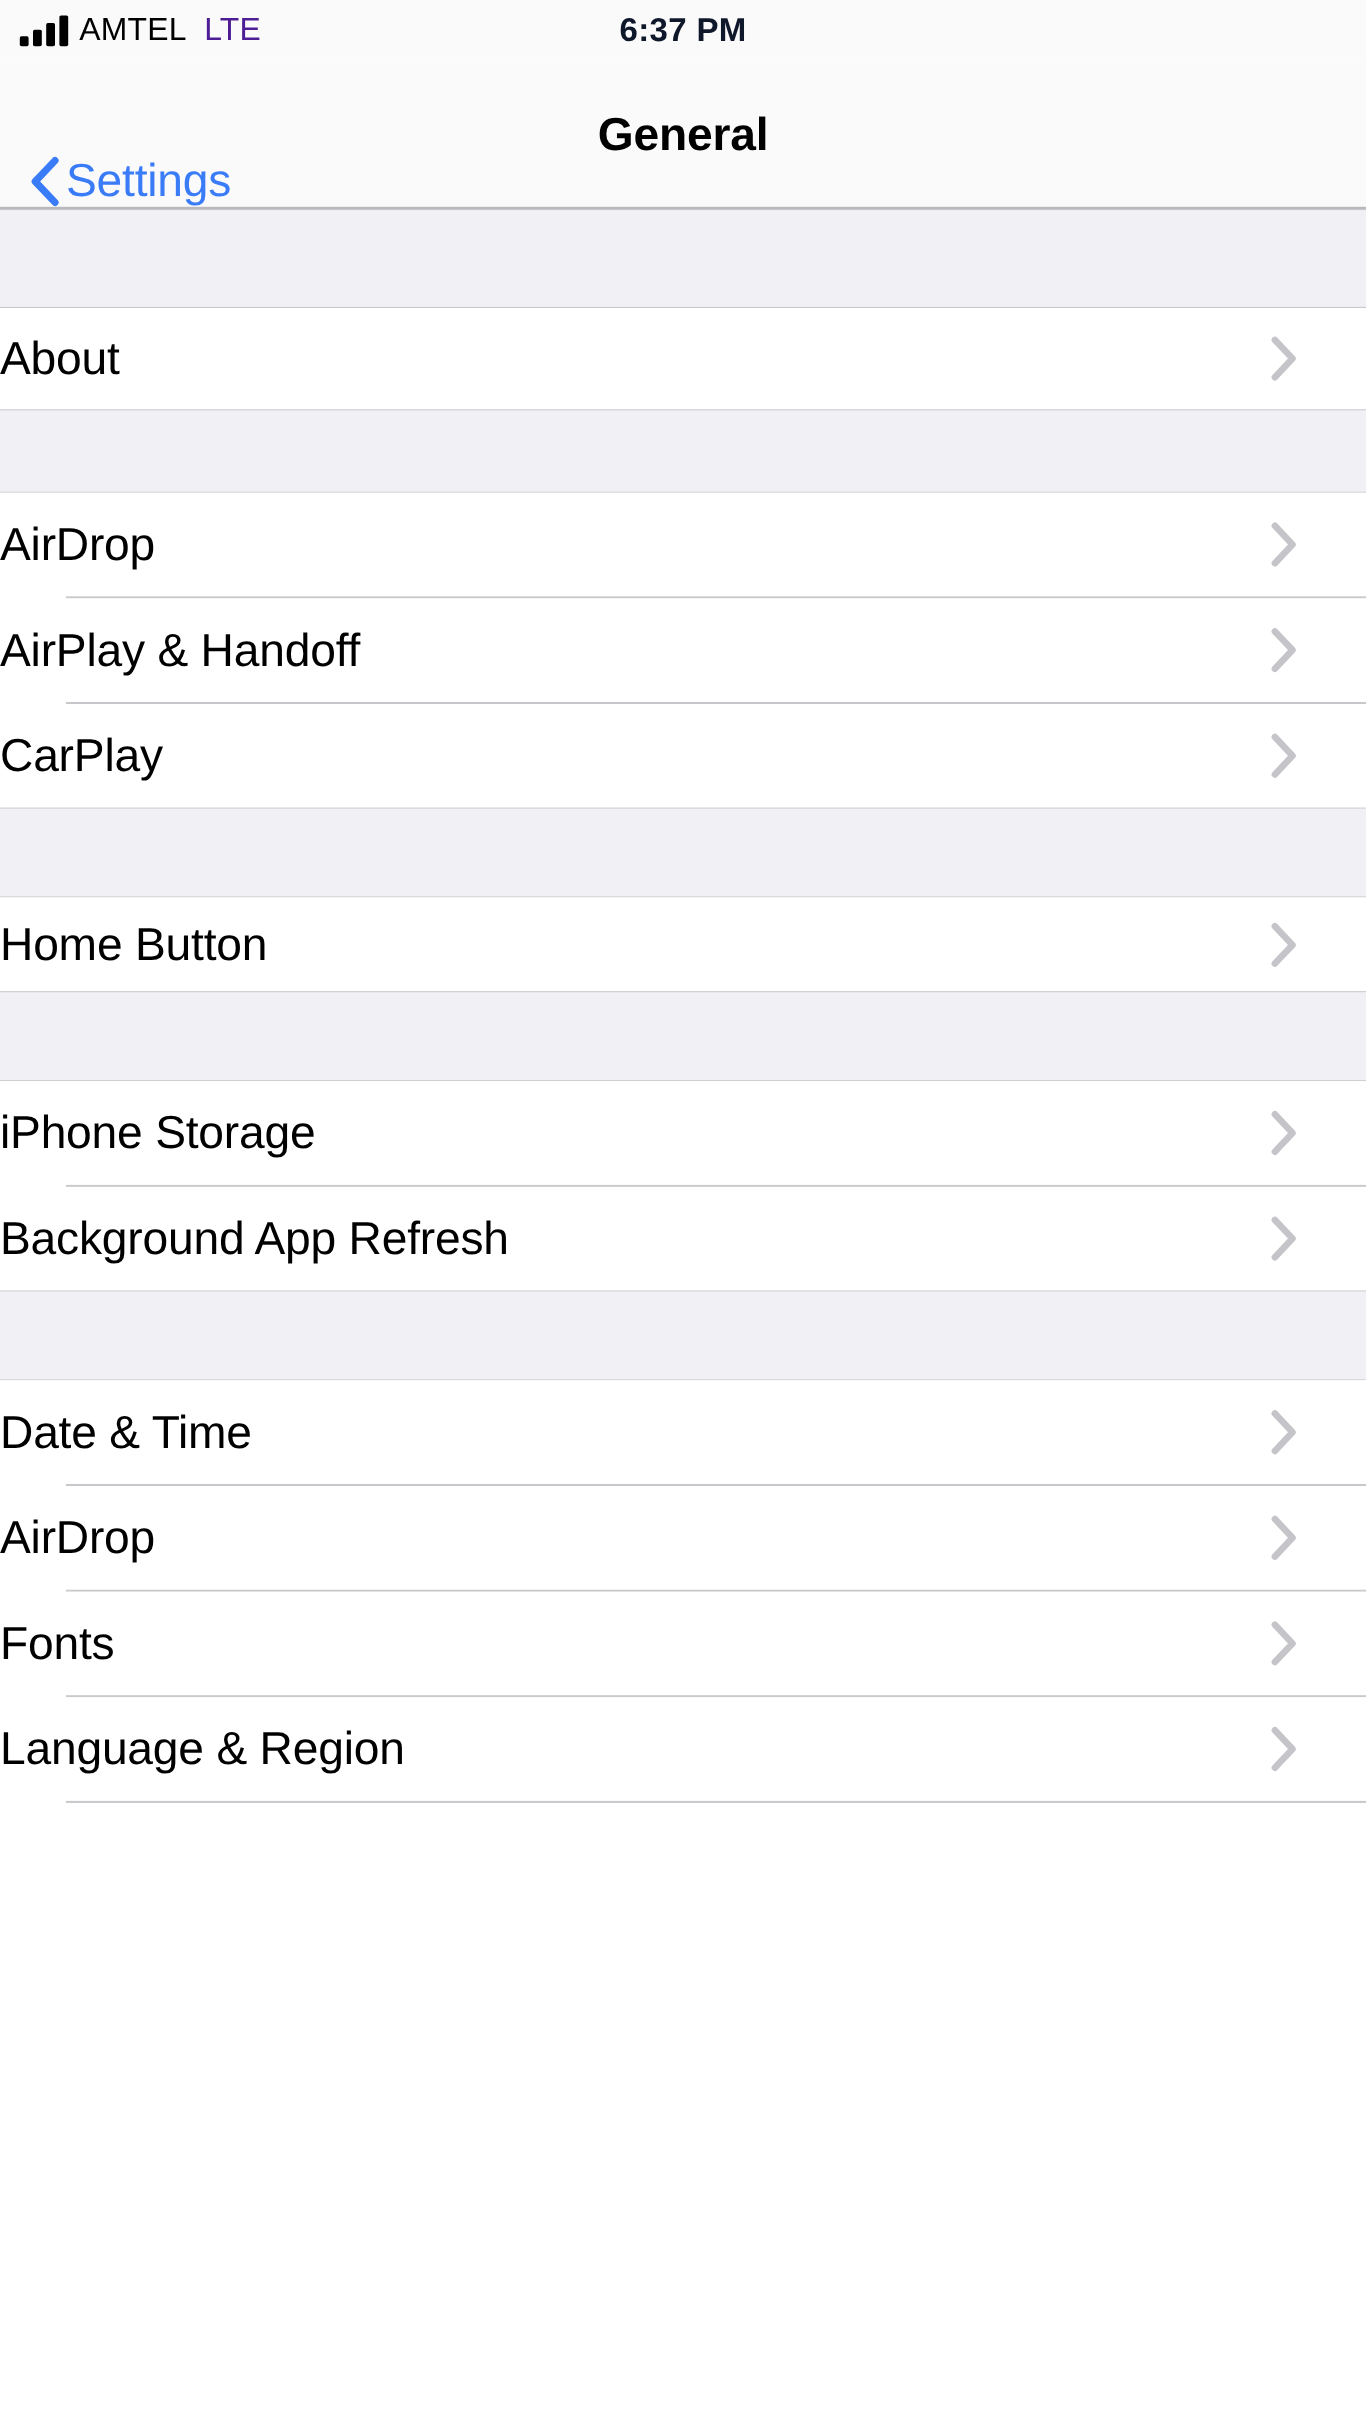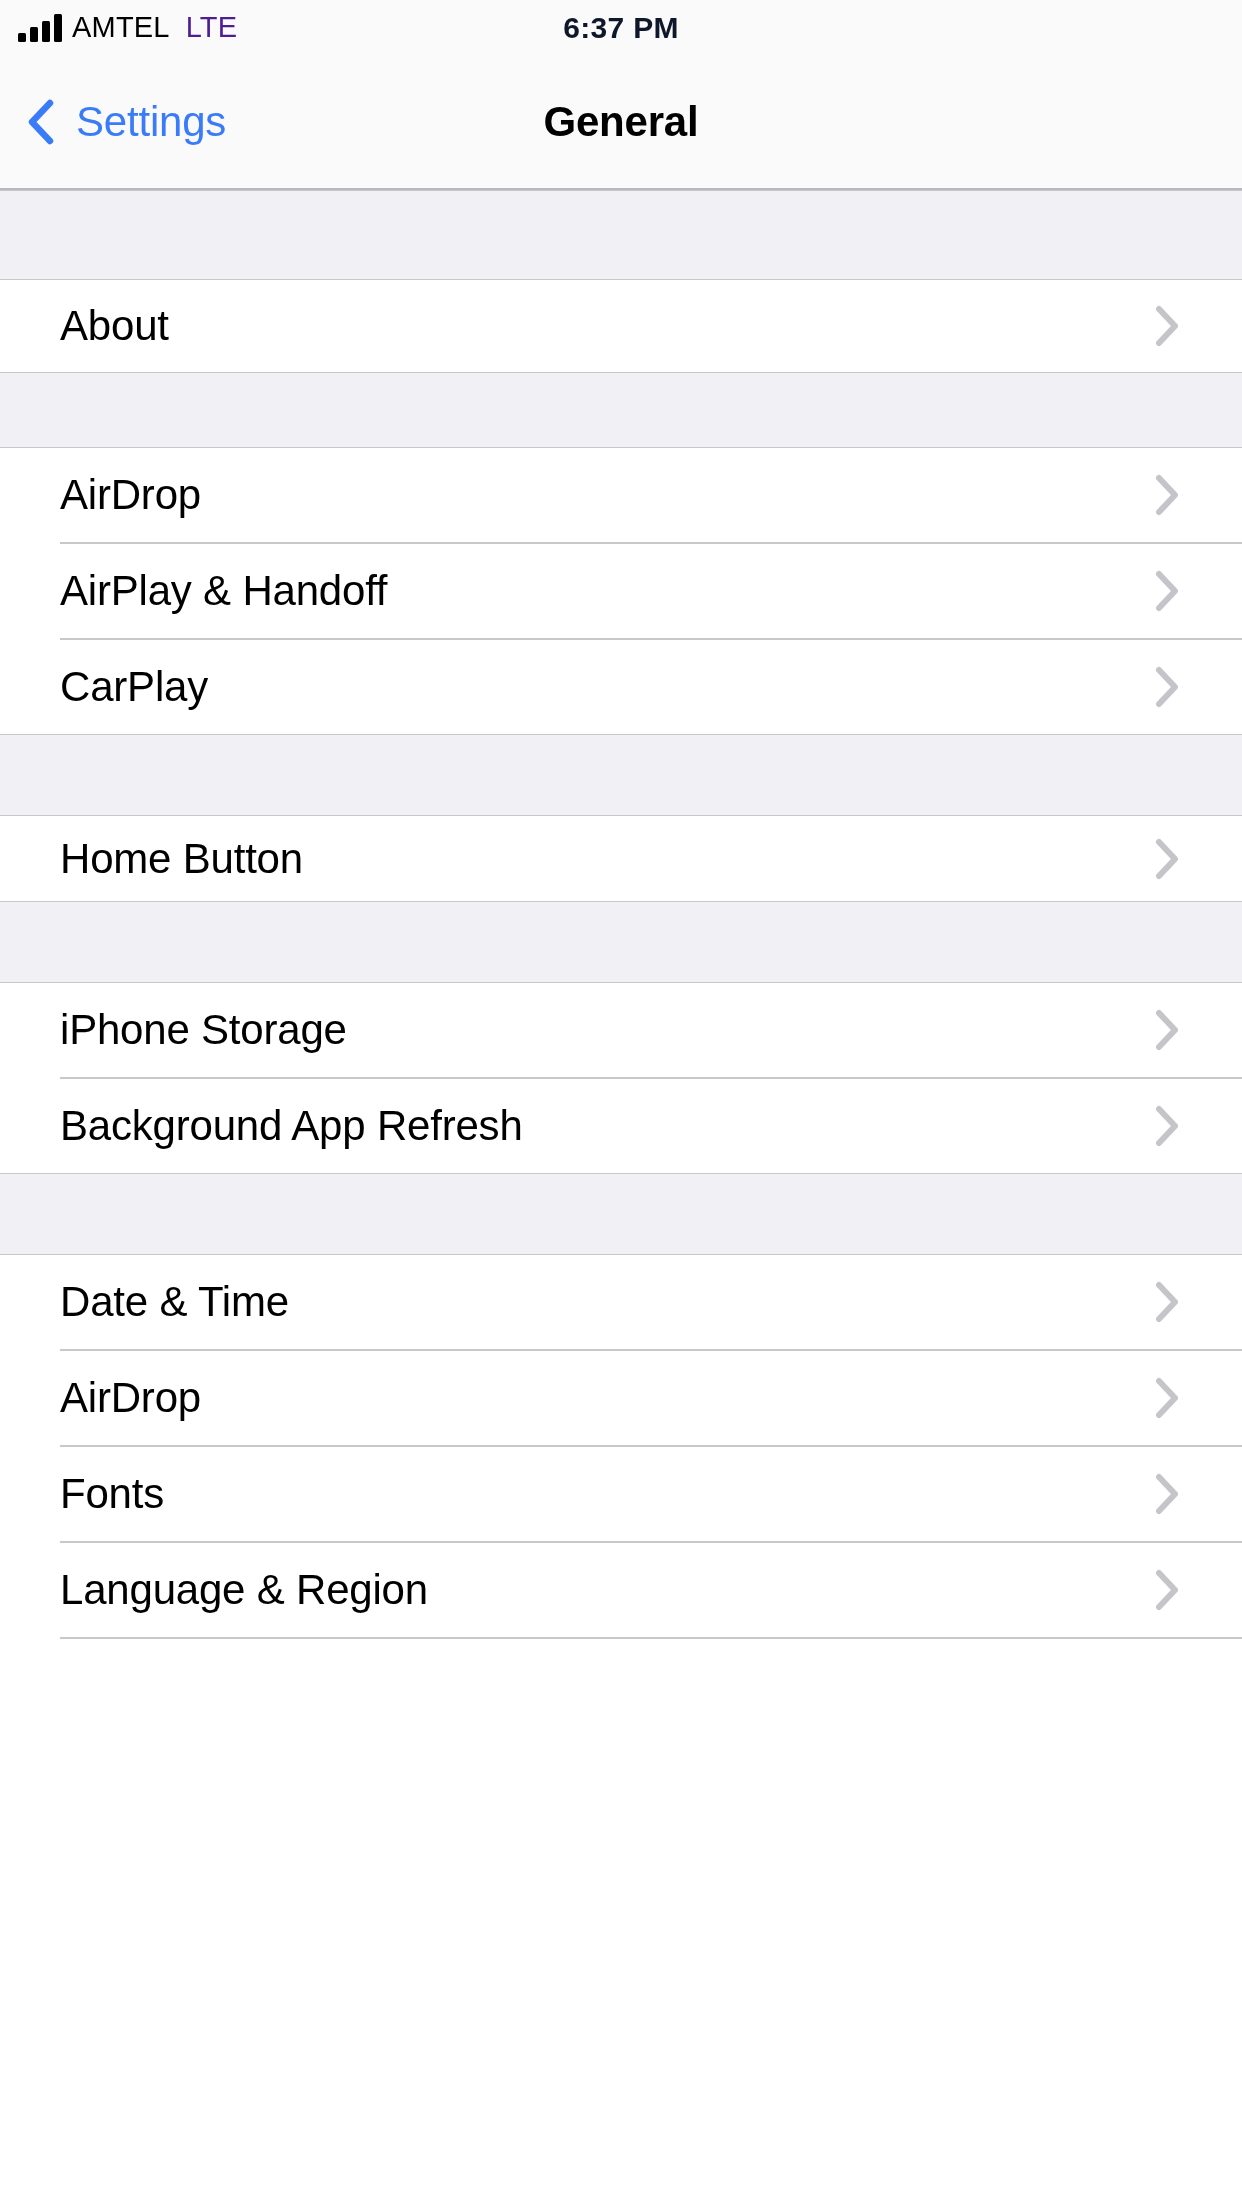--- a/index.html
+++ b/index.html
@@ -40,21 +40,21 @@
 
   
   .navbar {
     position:relative;
     height:135px;
     background:#fafafb;
     border-bottom:2px solid #b9b9bd;
   }
   .nav-back {
     position:absolute; left:26px; top:0; height:133px;
-    display:flex; align-items:center; gap:20px;
+    display:flex; align-items:flex-end; gap:4px;
     cursor:pointer;
   }
   .chev-back { width:30px; height:46px; flex:0 0 auto; }
   .nav-back-label { font-size:42px; color:#3a7bf7; letter-spacing:-0.2px; }
   .nav-title {
     position:absolute; left:0; right:0; top:0; height:133px;
     display:flex; align-items:center; justify-content:center;
     font-size:42px; font-weight:bold; color:#000; letter-spacing:-0.2px;text-align:center;
   }
 
@@ -68,21 +68,20 @@
   .group { background:#ffffff; }
   .row {
     position:relative;
     height:94px;
     display:flex;
     align-items:center;
     background:#ffffff;
     cursor:pointer;
   }
   .row-label {
-    margin-left:60px;
     font-size:42px;
     color:#000;
     letter-spacing:-0.2px;
     line-height:1;
   }
   .row-chevron {
     position:absolute;
     right:62px;
     top:50%;
     transform:translateY(-50%);

